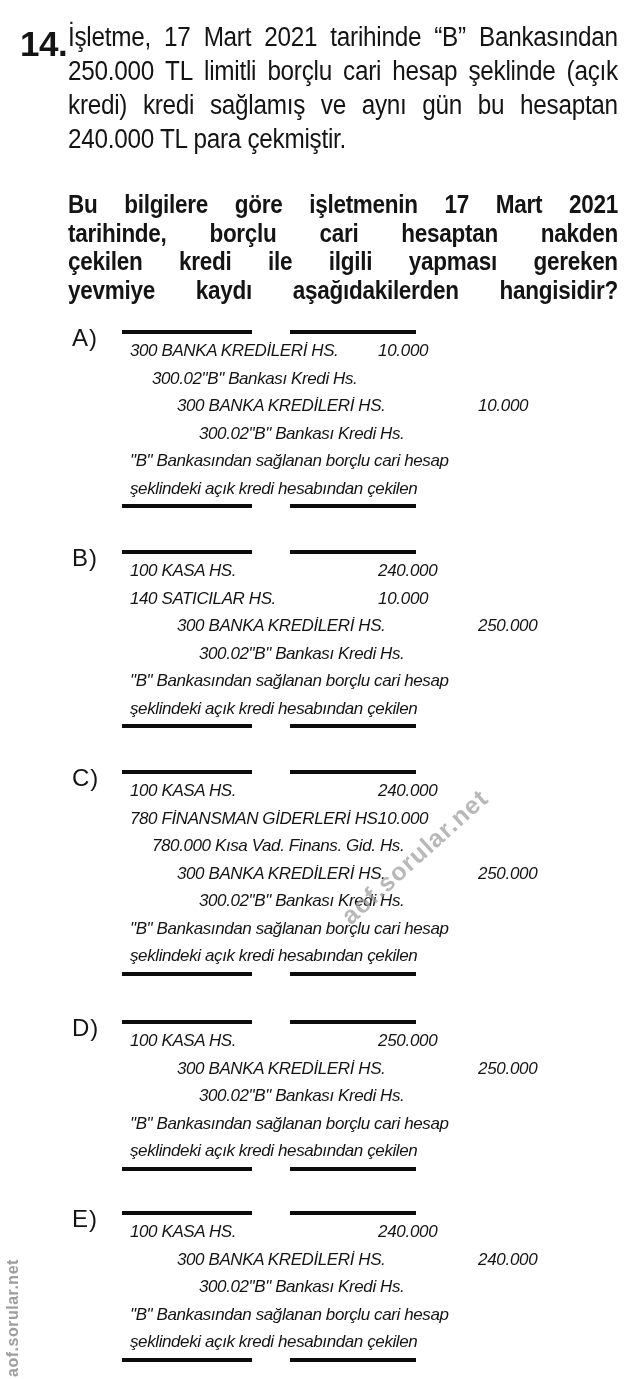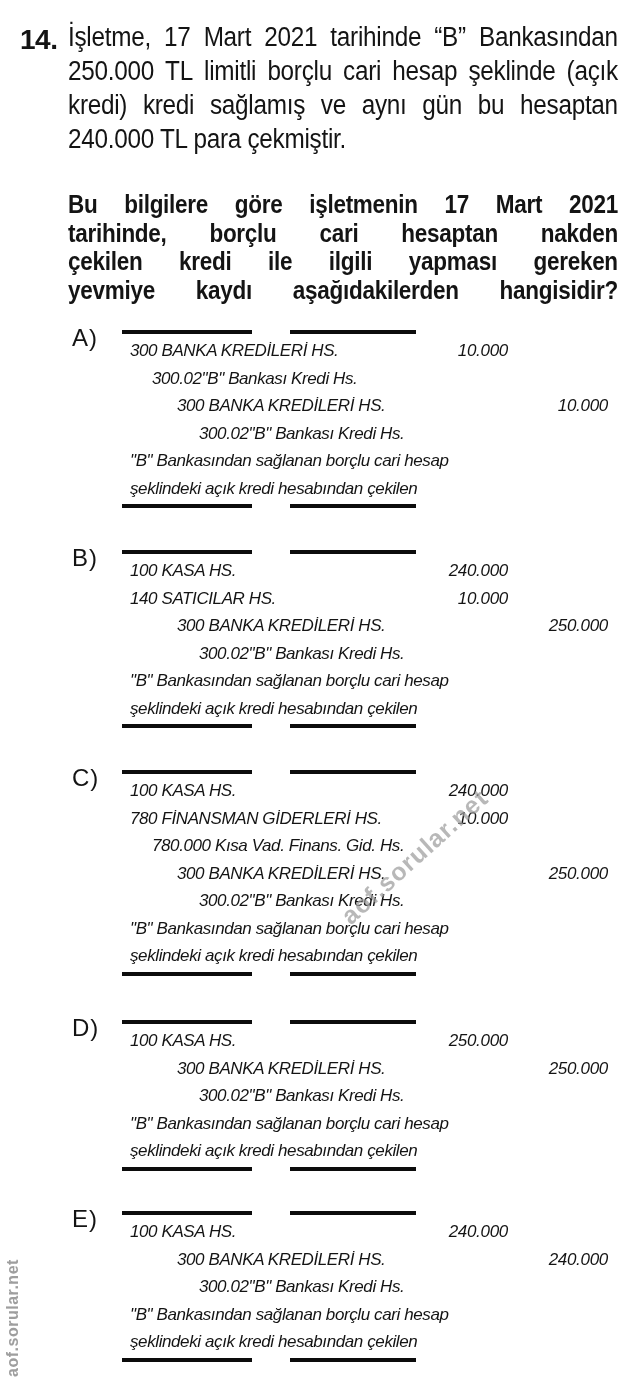--- a/index.html
+++ b/index.html
@@ -4,21 +4,21 @@
 <style>
   html,body{margin:0;padding:0;}
   body{
     width:641px;height:1379px;position:relative;overflow:hidden;
     background:#ffffff;color:#141414;
     font-family:"Liberation Sans","DejaVu Sans",sans-serif;
   }
   
   .qnum{
     position:absolute;left:20px;top:24px;
-    font-size:28px;font-weight:bold;letter-spacing:-0.5px;
+    font-size:35px;font-weight:bold;letter-spacing:-0.5px;
   }
   .para{
     position:absolute;left:68px;width:611px;
     transform:scaleX(0.9);transform-origin:0 0;
   }
   .para-body{top:20px;font-size:27px;line-height:34px;letter-spacing:-0.3px;}
   .para-prompt{top:190px;font-size:25px;line-height:28.5px;font-weight:bold;letter-spacing:-0.3px;}
   .jline{display:flex;justify-content:space-between;white-space:nowrap;}
   .lline{text-align:left;white-space:nowrap;}
   
@@ -34,21 +34,21 @@
   .rule-bottom{margin-top:2px;}
   .seg{position:absolute;top:0;height:4px;background:#0c0c0c;display:block;}
   .s1{left:0;width:130px;}
   .s2{left:168px;width:126px;}
   .jrow{position:relative;height:27.5px;line-height:27.5px;white-space:nowrap;}
   .acct{letter-spacing:-0.4px;}
   .ind0{padding-left:8px;}
   .ind1{padding-left:30px;}
   .ind2{padding-left:55px;}
   .ind3{padding-left:77px;}
-  .amt{position:absolute;top:0;width:130px;text-align:right;letter-spacing:-0.3px;}
+  .amt{position:absolute;top:0;width:130px;text-align:left;letter-spacing:-0.3px;}
   .debit{left:256px;}
   .credit{left:356px;}
   
   .wm{color:#9e9e9e;font-weight:bold;pointer-events:none;}
   .wm-side{
     position:absolute;left:13px;top:1318px;font-size:16px;letter-spacing:0.5px;
     transform:translate(-50%,-50%) rotate(-90deg);white-space:nowrap;
   }
   .wm-diag{
     position:absolute;left:345px;top:905px;font-size:25px;opacity:0.72;

